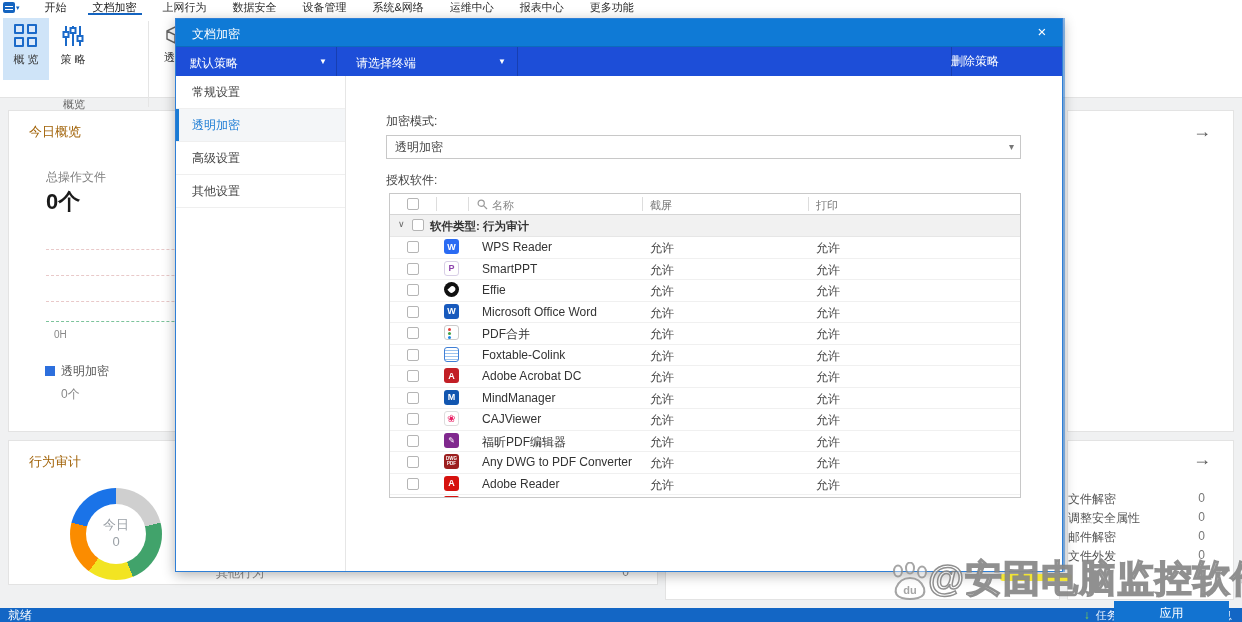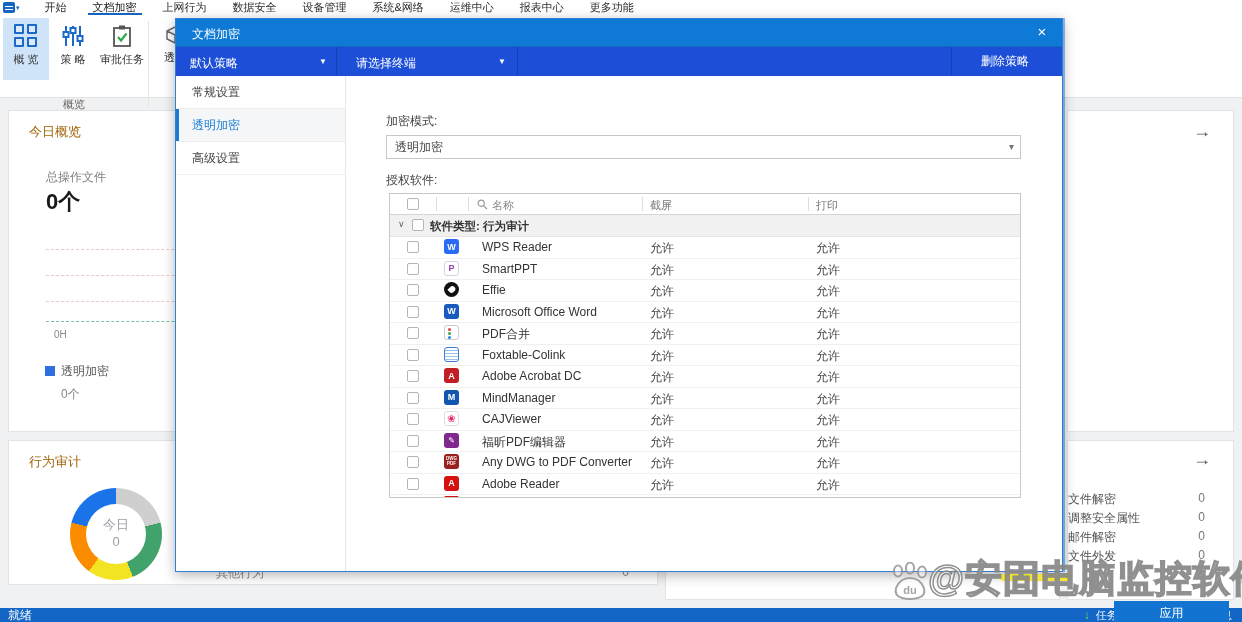--- a/index.html
+++ b/index.html
@@ -62,21 +62,21 @@
   
   #dialog { position:absolute; left:175px; top:18px; width:888px; height:554px; background:#fff;
     border:1px solid #2f7fd6; box-shadow:2px 0 0 rgba(47,127,214,.55), 0 3px 12px rgba(0,0,0,.3); z-index:10; }
   #dlg-titlebar { position:absolute; left:0; top:0; width:100%; height:28px; background:#0f7ad6; border-bottom:1px solid rgba(0,0,0,.12); }
   #dlg-title { position:absolute; left:16px; top:7px; color:#fff; font-size:12px; }
   #dlg-close { position:absolute; right:10px; top:4px; color:#fff; font-size:15px; width:20px; text-align:center; cursor:pointer; }
   #dlg-bar2 { position:absolute; left:0; top:28px; width:100%; height:29px; background:#1d4ed8; color:#fff; font-size:12px; }
   #dlg-bar2 .vsep { position:absolute; top:0; width:1px; height:29px; background:rgba(0,0,0,.18); }
   .ddl-text { position:absolute; top:8px; }
   .ddl-arrow { position:absolute; top:10px; font-size:8px; }
-  #dlg-delete { position:absolute; left:775px; top:0; width:108px; height:29px; line-height:29px; text-align:center; cursor:pointer; }
+  #dlg-delete { position:absolute; left:775px; top:0; width:108px; height:29px; line-height:29px; cursor:pointer; }
 
   #dlg-nav { position:absolute; left:0; top:57px; width:170px; bottom:0; border-right:1px solid #e6e6e6; background:#fff; }
   .nav-item { height:33px; line-height:33px; padding-left:16px; font-size:12px; color:#444; border-bottom:1px solid #efefef; cursor:pointer; position:relative; }
   .nav-item.active { color:#1a7bd4; background:#f4f6f8; }
   .nav-item.active::before { content:""; position:absolute; left:0; top:0; bottom:0; width:3px; background:#1a7bd4; }
 
   #dlg-content { position:absolute; left:171px; top:57px; right:0; bottom:0; }
   .flabel { position:absolute; left:39px; font-size:12px; color:#444; }
   #mode-select { position:absolute; left:39px; top:59px; width:635px; height:24px; border:1px solid #c8c8c8; background:#fff; font-size:12px; color:#444; line-height:22px; padding-left:8px; cursor:pointer; }
   #mode-select .caret { position:absolute; right:6px; top:0; color:#777; font-size:10px; }
@@ -158,28 +158,20 @@
         <line x1="5" y1="2" x2="5" y2="22"></line>
           <line x1="12" y1="2" x2="12" y2="22"></line>
           <line x1="19" y1="2" x2="19" y2="22"></line>
         <rect x="2.5" y="8" width="5" height="5"></rect>
           <rect x="9.5" y="4" width="5" height="5"></rect>
           <rect x="16.5" y="12" width="5" height="5"></rect>
       </g>
     </svg>
     <div class="lbl">策 略</div>
   </div>
-  <div class="rbtn" style="left:96px; width:52px;">
-    <svg class="ricon" width="24" height="24" viewBox="0 0 24 24">
-      <rect x="4" y="4" width="16" height="18" fill="#fff" stroke="#555" stroke-width="1.8"></rect>
-      <rect x="9" y="1.5" width="6" height="4" fill="#555"></rect>
-      <path d="M8 13 L11 16.5 L16.5 9.5" stroke="#2ea84f" stroke-width="2.2" fill="none"></path>
-    </svg>
-    <div class="lbl">审批任务</div>
-  </div>
   <div class="rbtn" style="left:150px; width:50px;">
     <svg class="ricon" width="22" height="22" viewBox="0 0 22 22">
       <path d="M3 7 L11 3 L19 7 L19 15 L11 19 L3 15 Z M3 7 L11 11 L19 7 M11 11 L11 19" fill="#fff" stroke="#666" stroke-width="1.4"></path>
     </svg>
     <div class="lbl">透明</div>
   </div>
   <div id="ribbon-divider"></div>
   <div id="ribbon-group-label">概览</div>
 </div>
 
@@ -265,20 +257,21 @@
     <span class="ddl-arrow" style="left:322px;">▼</span>
     <span class="vsep" style="left:341px;"></span>
     <span class="vsep" style="left:775px;"></span>
     <span id="dlg-delete">删除策略</span>
   </div>
 
   <div id="dlg-nav">
       <div class="nav-item">常规设置</div>
       <div class="nav-item active">透明加密</div>
       <div class="nav-item">高级设置</div>
+      <div class="nav-item">其他设置</div>
     </div>
 
   <div id="dlg-content">
     <span class="flabel" style="top:37px;">加密模式:</span>
     <div id="mode-select">
       <span>透明加密</span>
       <span class="caret">▾</span>
     </div>
     <span class="flabel" style="top:96px;">授权软件:</span>
 

